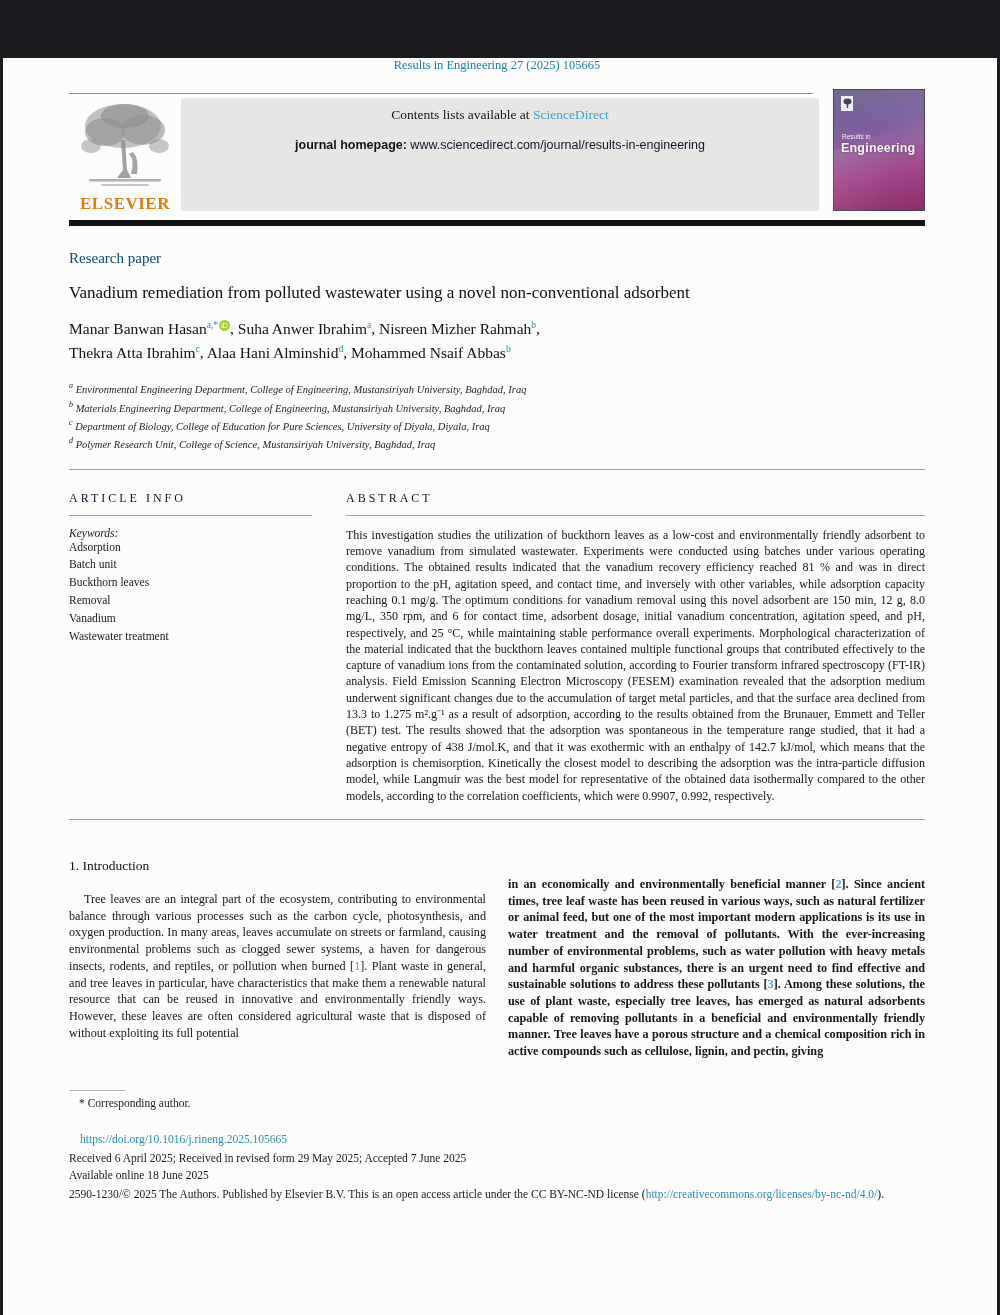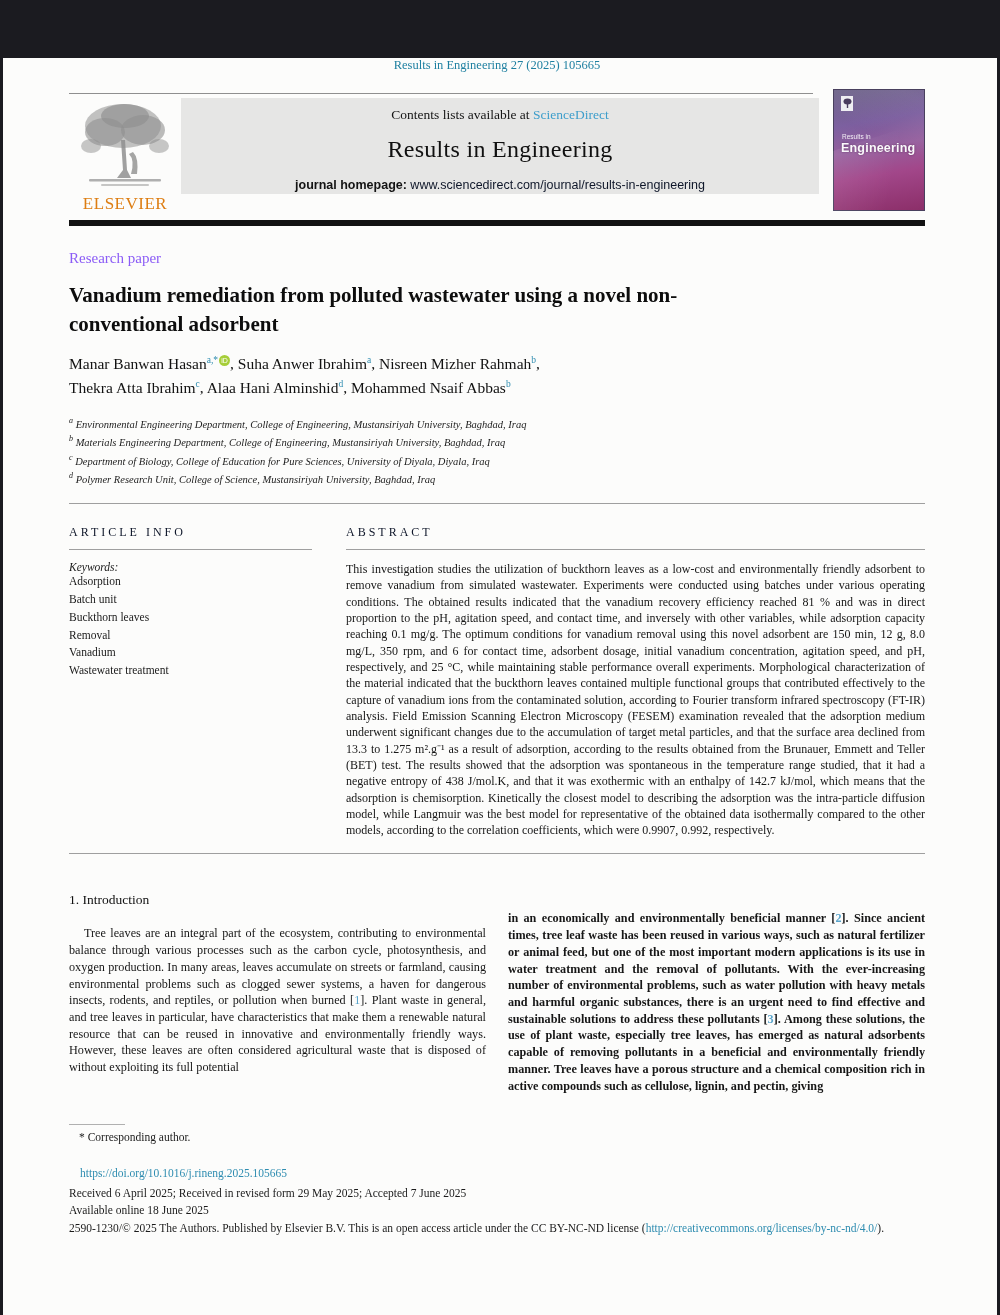--- a/index.html
+++ b/index.html
@@ -39,27 +39,27 @@
   .elsevier-block{
     width:112px;
     padding-top:2px;
     text-align:center;
     flex:none;
   }
   .elsevier-word{
     font-size:17px;
     letter-spacing:.5px;
     color:#dd7d12;
-    font-weight:400;
+    font-weight:700;
     margin-top:-2px;
   }
   .gray-band{
     flex:1;
     background:#e6e6e5;
-    height:96px;
+    height:113px;
     text-align:center;
     padding-top:9px;
     box-sizing:border-box;
   }
   .contents-line{font-size:13.5px;color:#141414;}
   .sd-link{color:#3e9ecb;text-decoration:none;cursor:pointer;}
   .journal-title{
     font-size:24px;
     margin-top:13px;
     color:#101010;
@@ -107,25 +107,25 @@
     font-size:12.5px;font-weight:bold;color:#fbf9fc;
     letter-spacing:.2px;
     text-shadow:0 0 2px rgba(60,20,60,.6);
   }
   .black-bar{
     margin-top:6px;
     height:6px;
     background:#121212;
   }
   
-  .research-paper{margin-top:24px;font-size:15px;color:#8b5cf6;}
+  .research-paper{margin-top:24px;font-size:15px;color:#0c4a6e;}
   .title{
     margin:14px 0 0 0;
-    font-size:21px;
-    font-weight:700;
+    font-size:17px;
+    font-weight:400;
     line-height:1.38;
     max-width:660px;
     color:#0d0d0d;
   }
   .authors{
     margin-top:13px;
     font-size:15.5px;
     line-height:1.55;
     max-width:640px;
     color:#111;
@@ -235,21 +235,20 @@
           <rect x="24" y="84" width="48" height="2" rx="1" opacity="0.5"></rect>
         </g>
       </svg>
       <div class="elsevier-word">ELSEVIER</div>
     </div>
 
     <div class="gray-band">
       <div class="contents-line">
         <span>Contents lists available at </span><a class="sd-link">ScienceDirect</a>
       </div>
-      <div class="journal-title">Results in Engineering</div>
       <div class="homepage-line">
         <span class="hp-label">journal homepage: </span><a class="hp-url">www.sciencedirect.com/journal/results-in-engineering</a>
       </div>
     </div>
 
     <div class="cover">
       <div class="cover-mark">
         <svg width="9" height="11" viewBox="0 0 9 11">
             <ellipse cx="4.5" cy="3.5" rx="4" ry="3" fill="#4a3c5e"></ellipse>
             <rect x="3.8" y="5" width="1.4" height="5" fill="#4a3c5e"></rect>

